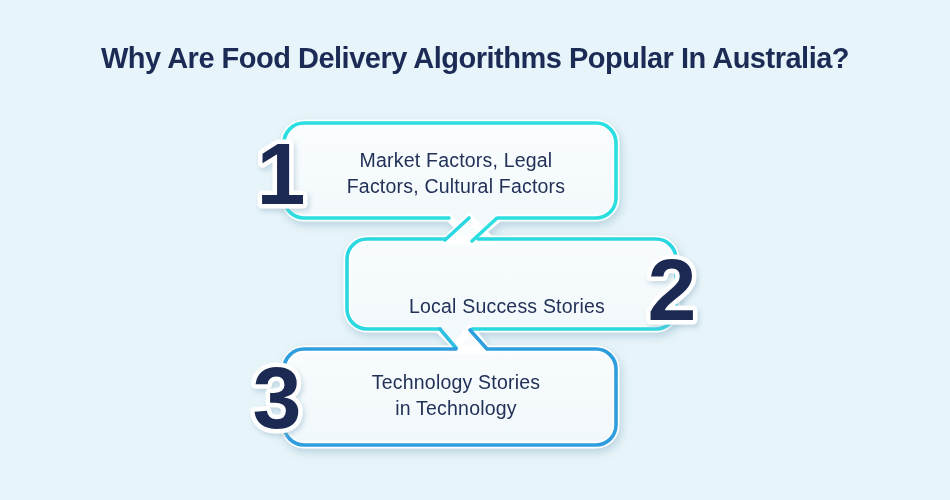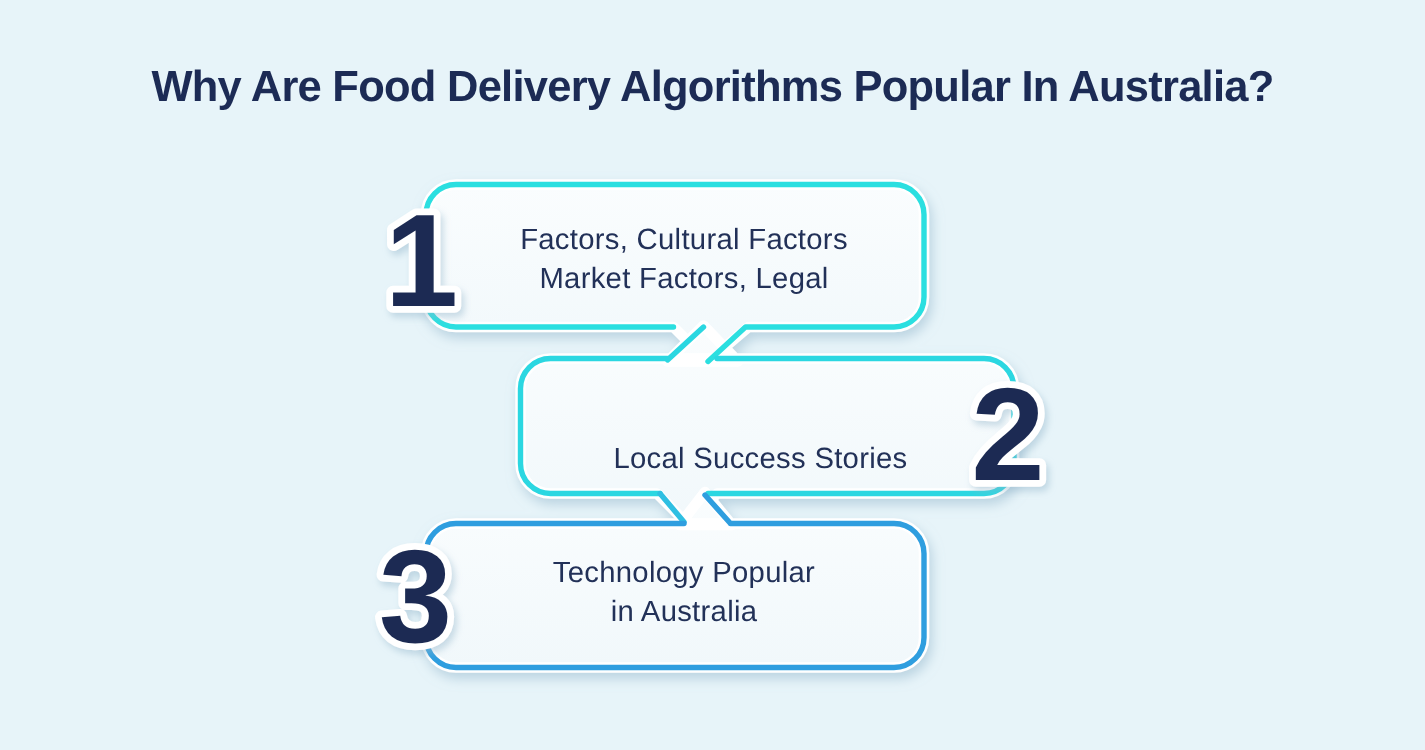--- a/index.html
+++ b/index.html
@@ -77,24 +77,24 @@
     </g>
 
     <g filter="url(#shNum)" text-anchor="middle">
       <text class="num" fill="#1C2B52" x="281" y="204">1</text>
       <text class="num" fill="#1C2B52" x="672" y="320">2</text>
       <text class="num" fill="#1C2B52" x="277" y="428">3</text>
     </g>
   </svg>
 
   <div class="label label-1">
+    <div>Market Factors, Legal</div>
     <div>Factors, Cultural Factors</div>
-    <div>Market Factors, Legal</div>
   </div>
   <div class="label label-2">
     <div>Local Success Stories</div>
   </div>
   <div class="label label-3">
-    <div>Technology Popular</div>
-    <div>in Australia</div>
+    <div>Technology Stories</div>
+    <div>in Technology</div>
   </div>
 
 </div>
 
 </body></html>

